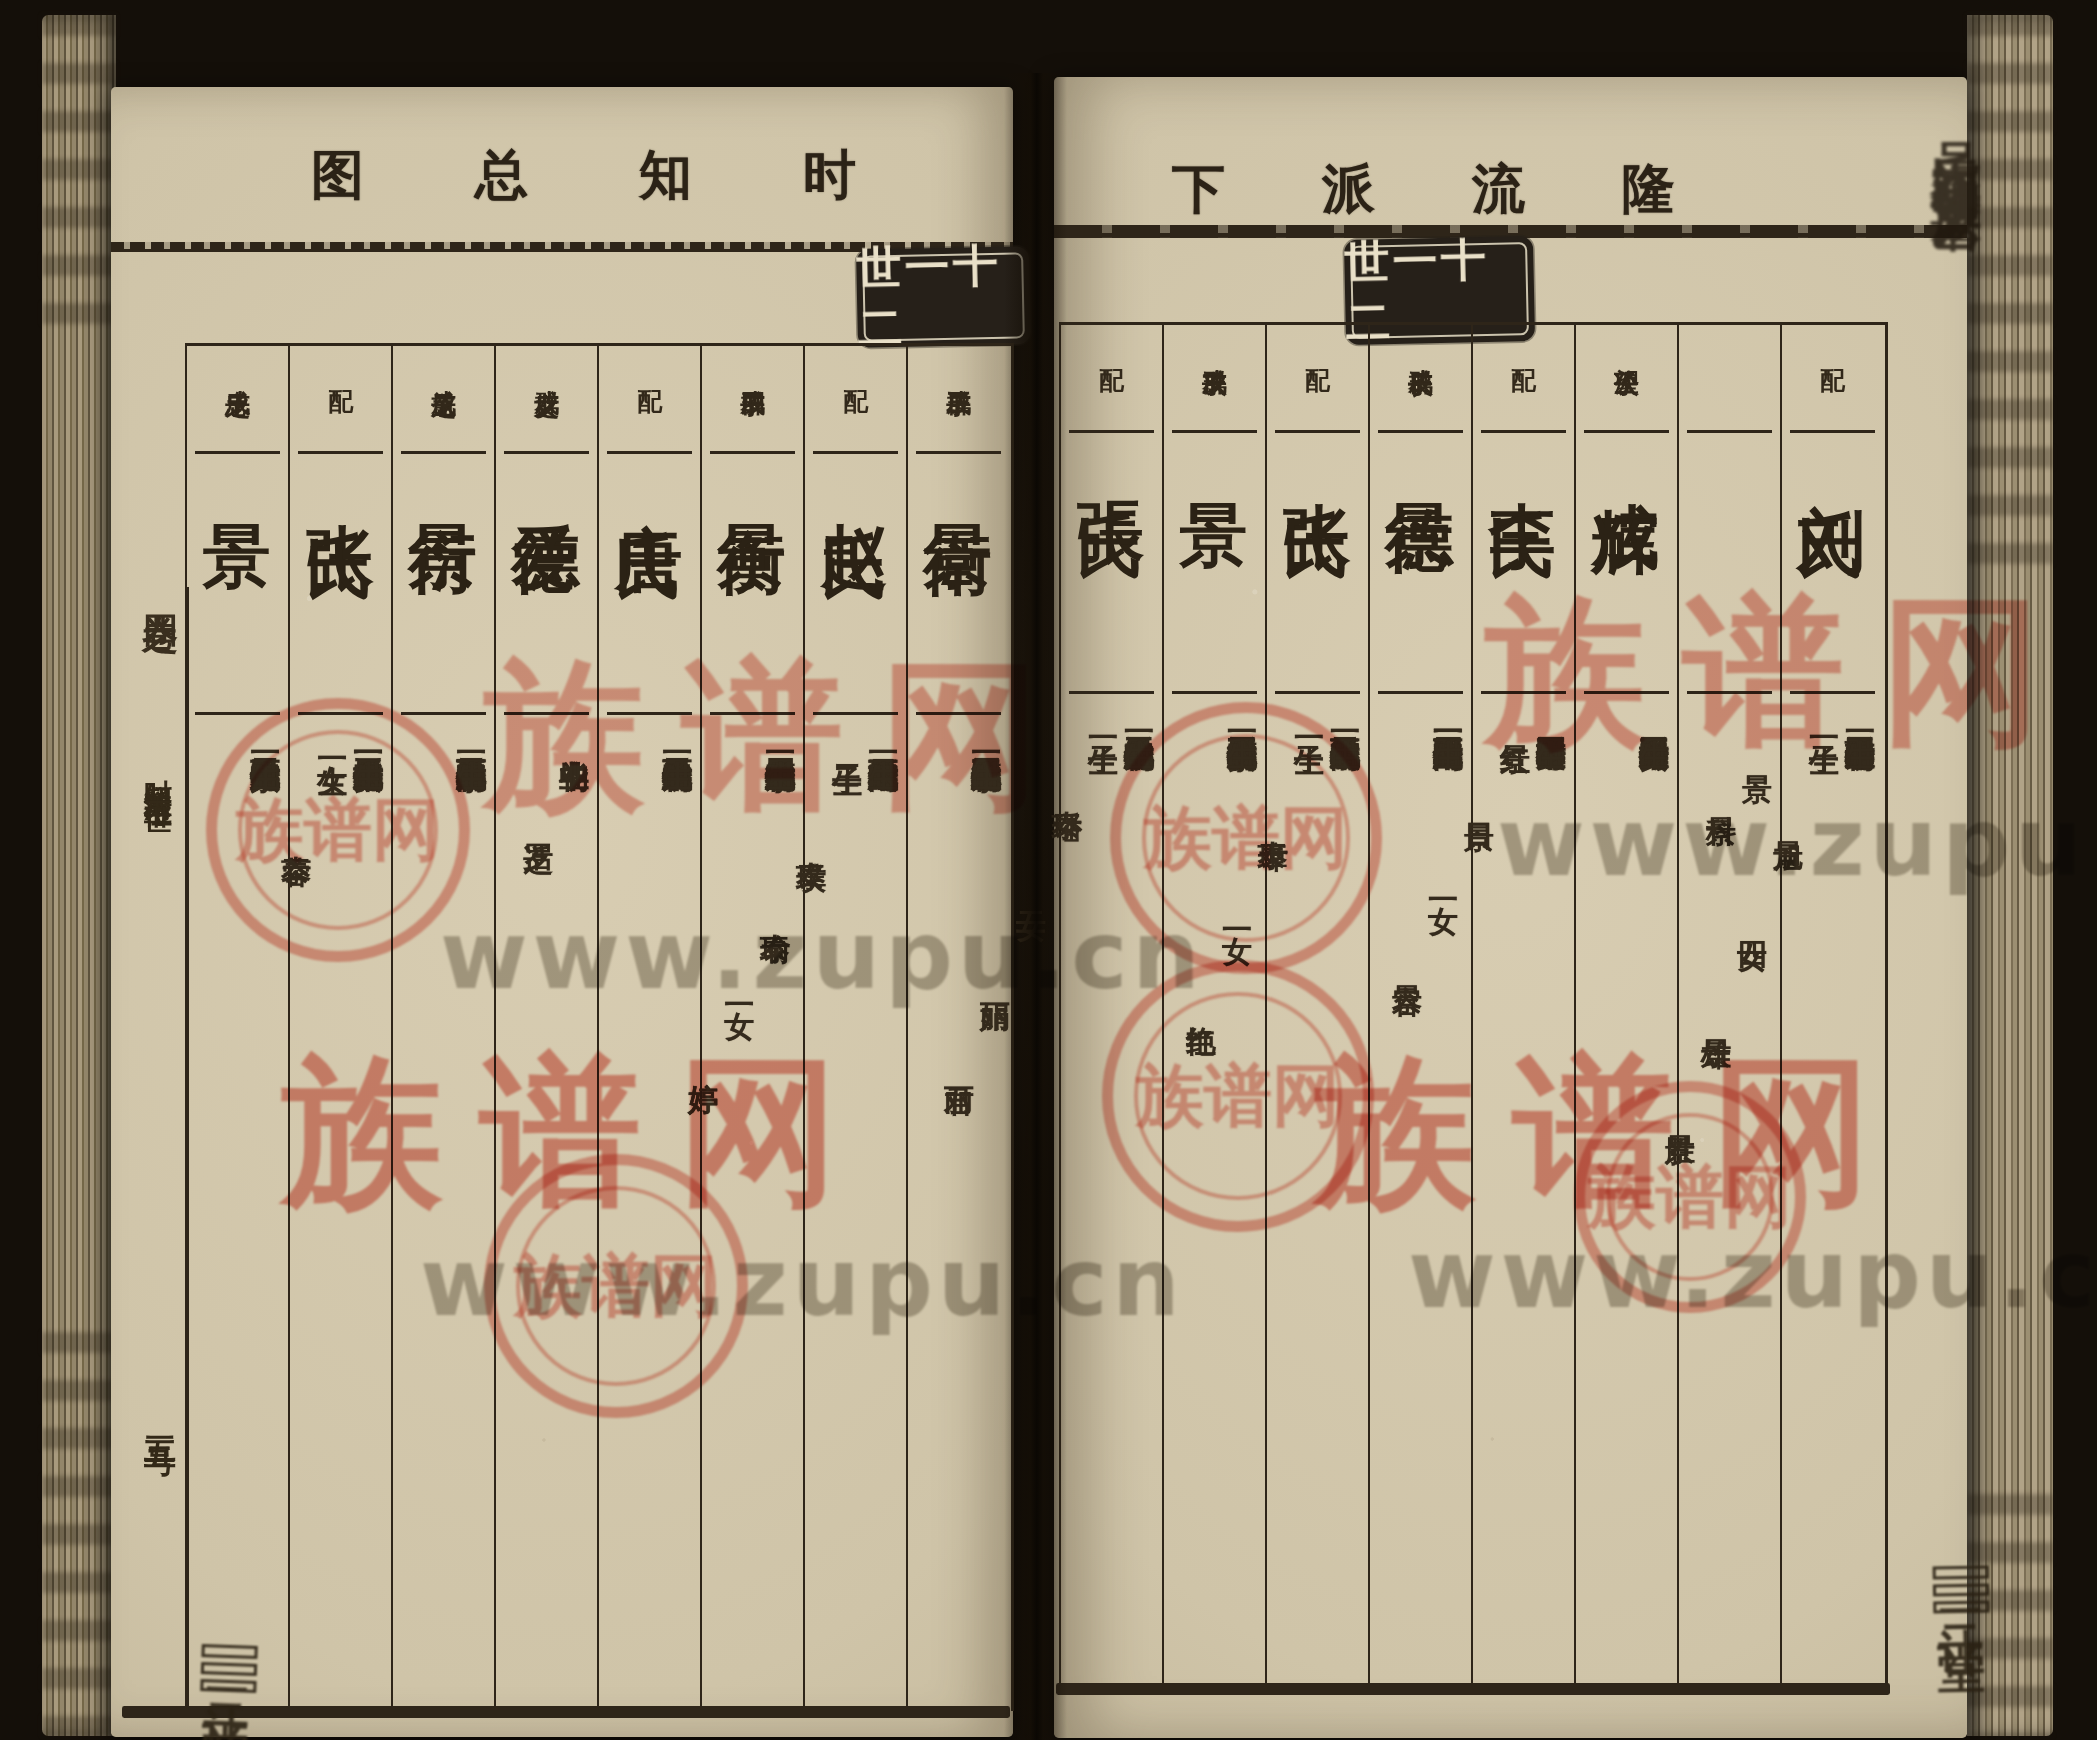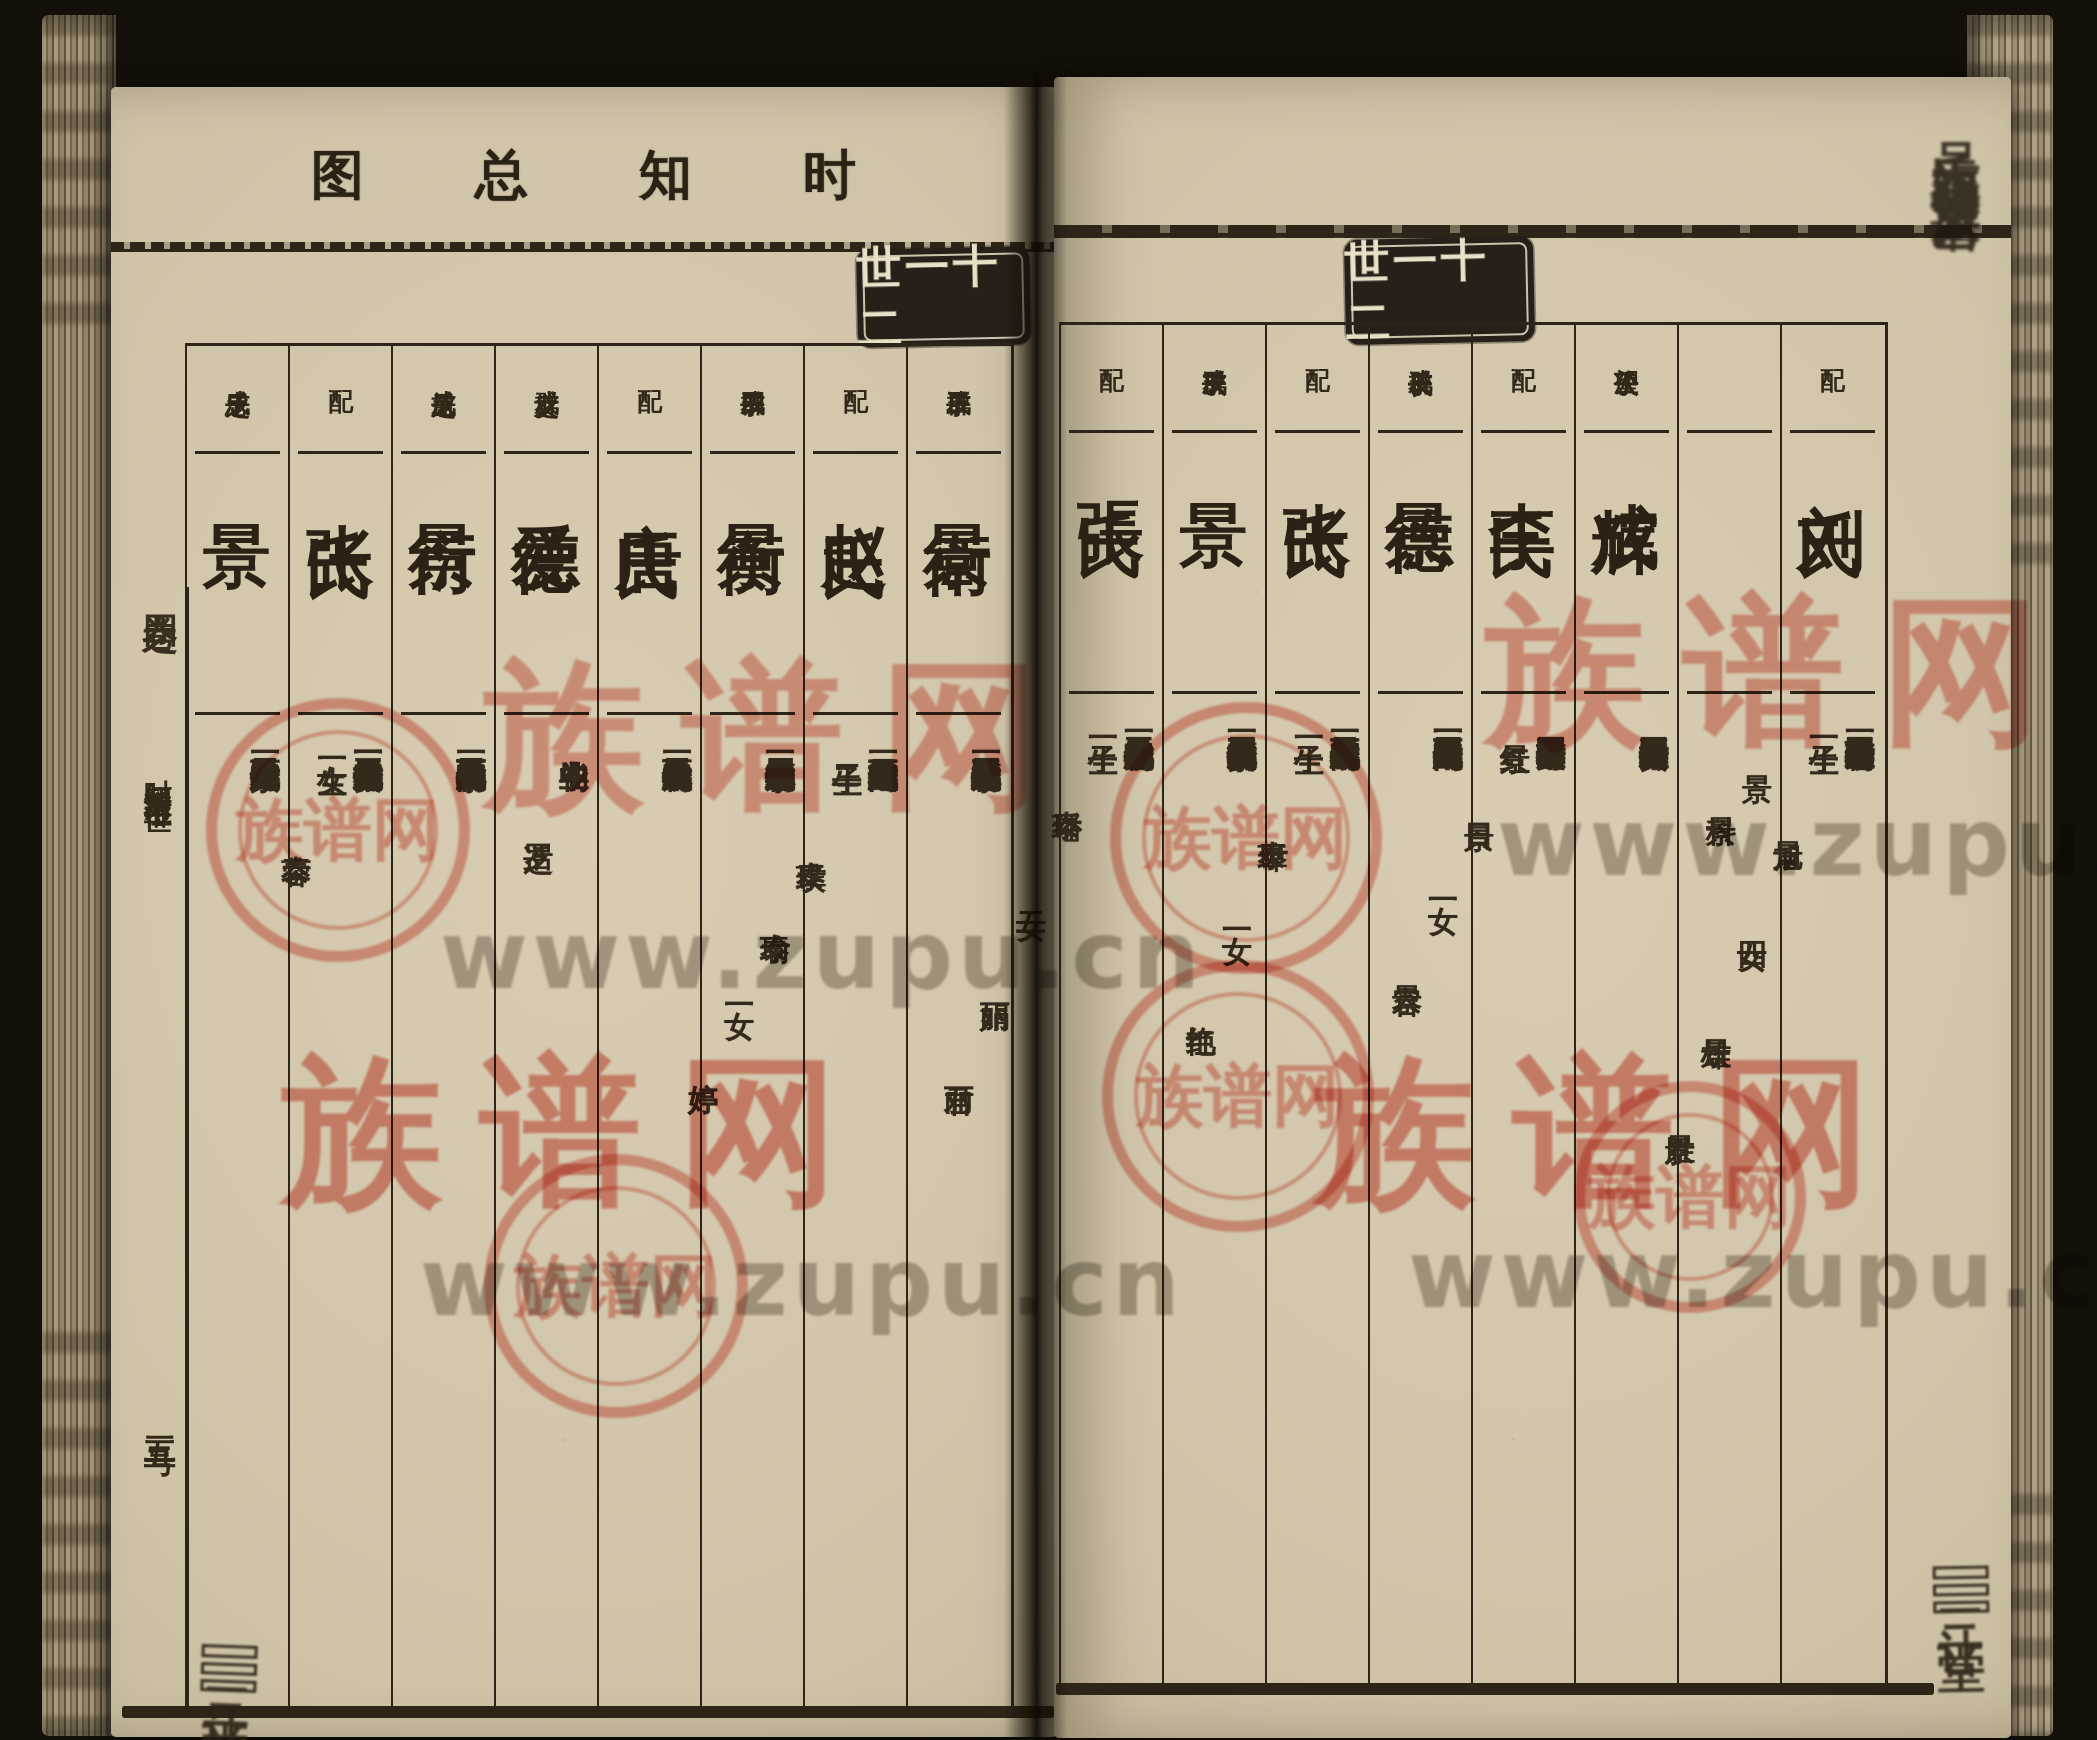--- a/index.html
+++ b/index.html
@@ -33,21 +33,20 @@
   
   .page{
     position:absolute;
     background:
       radial-gradient(7.3px 7.3px at 22% 31%, rgba(255,255,255,.16) 0 30%, transparent 40%),
       radial-gradient(5.6px 5.6px at 71% 64%, rgba(255,255,255,.14) 0 30%, transparent 40%),
       radial-gradient(4.8px 4.8px at 48% 82%, rgba(120,100,70,.12) 0 30%, transparent 40%),
       radial-gradient(968px 1291px at 50% 45%, #d8cdb2 0%, #cfc4a8 68%, #c3b79a 100%);
     box-shadow:0 4.8px 24px rgba(0,0,0,.6);
     border-radius:4.8px;
-    padding-left:44px;
   }
   #left-page{left:111px;top:87px;width:902px;height:1650px;
     box-shadow:inset -32px 0 48px rgba(60,45,25,.28),0 4.8px 24px rgba(0,0,0,.6);}
   #right-page{left:1054px;top:77px;width:913px;height:1661px;
     box-shadow:inset 36px 0 56px rgba(60,45,25,.30),0 4.8px 24px rgba(0,0,0,.6);}
   #gutter{position:absolute;left:1004px;top:73px;width:63px;height:1668px;
     background:linear-gradient(90deg,rgba(20,14,6,0) 0%,rgba(20,14,6,.75) 42%,rgba(10,7,3,.92) 52%,rgba(20,14,6,.7) 62%,rgba(20,14,6,0) 100%);z-index:5;}
   
   .page-header{position:absolute;font-weight:bold;font-size:53px;color:#2b2216;
     white-space:nowrap;filter:blur(0.3px);text-shadow:0 0 1.6px rgba(43,34,22,.6);}
@@ -224,20 +223,21 @@
     <div class="col-body">
             <div class="bline" style="padding-top: 0em;">字跃德初中毕业公元一九六五年乙巳四月二十七日戌时生</div>
           </div>
   </div>
 </div>
     <div class="bottomline"></div>
     <div class="hall-seal" id="hall-left"><span>三</span><span>让</span><span>堂</span></div>
   </div>
 
   <div class="page" id="right-page">
+    <div class="page-header">下派流隆</div>
     <div class="toothline"></div>
     <div class="cartouche">
       <div class="inner"></div>
       <div class="ctext">世一十二</div>
     </div>
     <div class="cols" id="right-cols">
   <div class="col">
     <div class="col-label">配</div>
     <div class="col-rule"></div>
     <div class="col-name">張氏</div>

